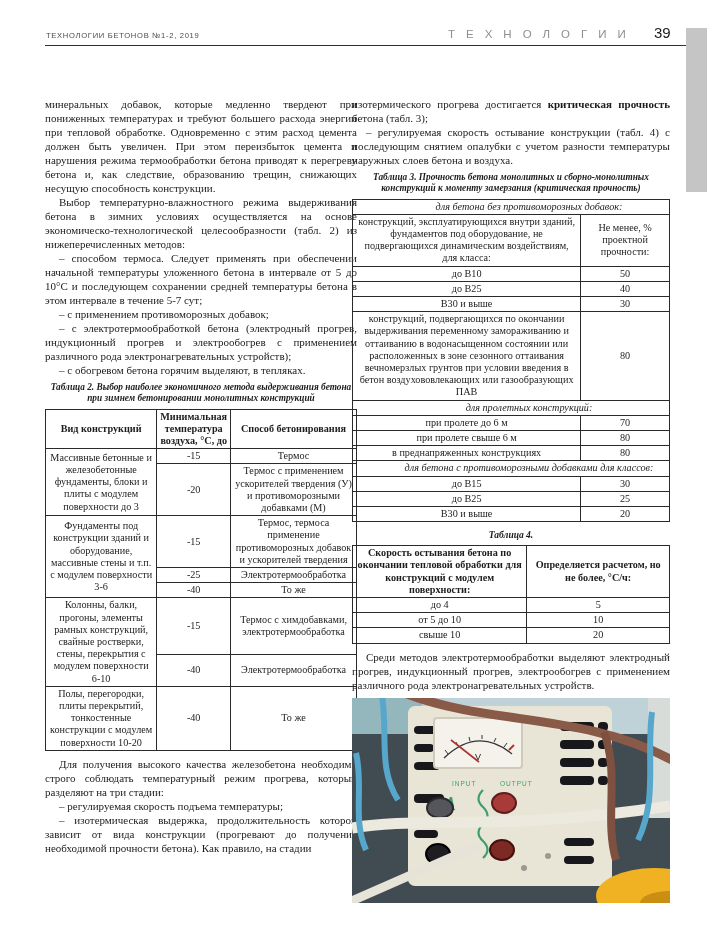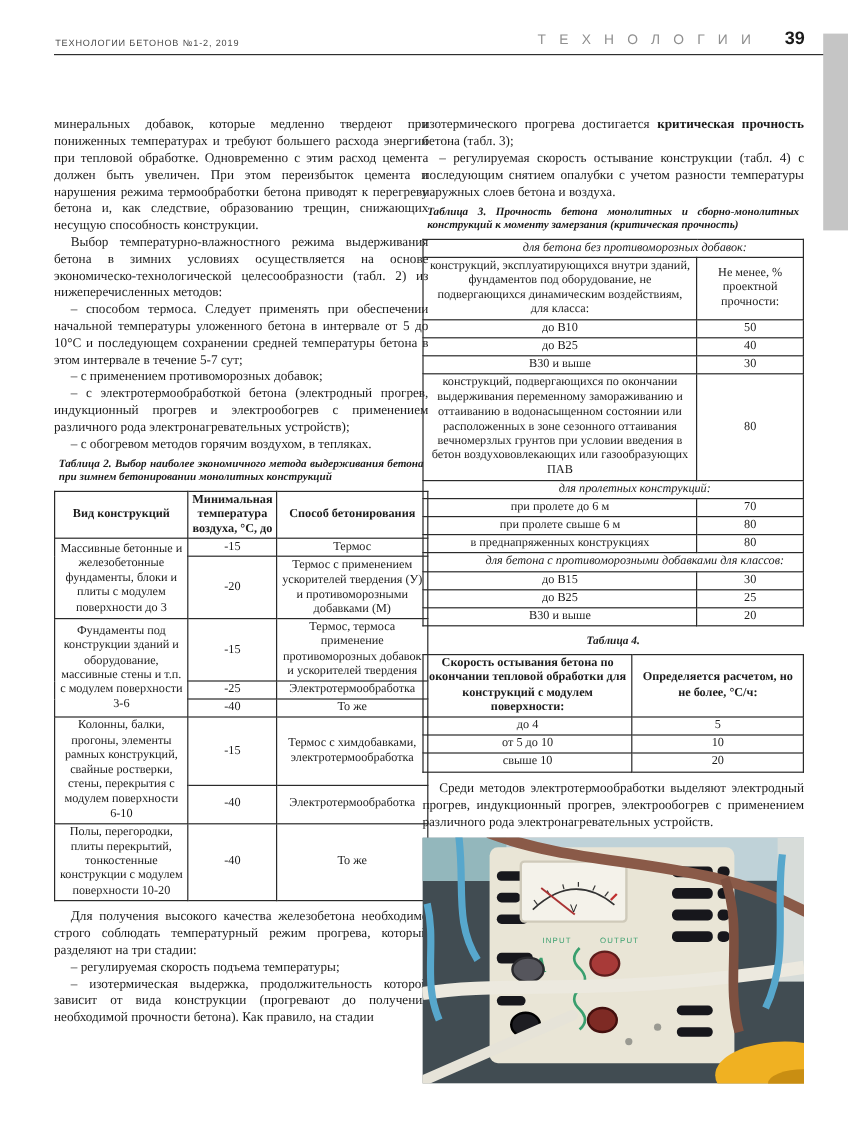--- a/index.html
+++ b/index.html
@@ -4,33 +4,33 @@
 <style>
   html,body{margin:0;padding:0;background:#ffffff;}
   .page{position:relative;width:707px;height:947px;background:#ffffff;overflow:hidden;
         font-family:"Liberation Serif",serif;color:#1c1c1c;}
   
   .hdr-issue{position:absolute;left:46px;top:31px;font-family:"Liberation Sans",sans-serif;
              font-size:7.6px;letter-spacing:.7px;color:#4a4a4a;white-space:nowrap;}
   .hdr-section{position:absolute;left:448px;top:28px;font-family:"Liberation Sans",sans-serif;
                font-size:11.5px;letter-spacing:11px;color:#8f8f8f;white-space:nowrap;}
   .hdr-page{position:absolute;left:654px;top:24px;font-family:"Liberation Sans",sans-serif;
-            font-size:15px;font-weight:bold;color:#1a1a1a;}
+            font-size:15px;font-weight:normal;color:#1a1a1a;}
   .hdr-rule{position:absolute;left:45px;top:45px;width:662px;border-top:1.6px solid #2e2e2e;}
   .edge-strip{position:absolute;left:686px;top:28px;width:21px;height:164px;background:#c5c5c5;}
   
   .col{position:absolute;top:97px;font-size:11px;line-height:14px;text-align:justify;}
   .col-left{left:45px;width:312px;}
   .col-right{left:352px;width:318px;}
   p{margin:0;}
   .indent{text-indent:14px;}
   .b{font-weight:bold;}
   
   .tbl-caption{font-size:9.3px;line-height:11.3px;font-weight:bold;font-style:italic;
-               margin:5px 4px 4px;}
+               text-align:center;margin:5px 4px 4px;}
   table{border-collapse:collapse;width:100%;font-size:10.2px;line-height:12.2px;
         text-align:center;margin-bottom:6px;}
   td,th{border:1px solid #2a2a2a;padding:1px 3px;vertical-align:middle;}
   th{font-weight:bold;}
   .sec{font-style:italic;padding-left:39px;}
   .t4-label{text-align:center;font-weight:bold;font-style:italic;font-size:9.5px;margin:4px 2px 3px;}
   .photo-wrap{margin-top:6px;}
   .photo-wrap svg{display:block;}
 </style>
 </head>
@@ -43,21 +43,21 @@
   <div class="hdr-page">39</div>
   <div class="hdr-rule"></div>
   <div class="edge-strip"></div>
 
   <div class="col col-left">
     <p>минеральных добавок, которые медленно твердеют при пониженных температурах и требуют большего расхода энергии при тепловой обработке. Одновременно с этим расход цемента должен быть увеличен. При этом переизбыток цемента и нарушения режима термообработки бетона приводят к перегреву бетона и, как следствие, образованию трещин, снижающих несущую способность конструкции.</p>
     <p class="indent">Выбор температурно-влажностного режима выдерживания бетона в зимних условиях осуществляется на основе экономическо-технологической целесообразности (табл. 2) из нижеперечисленных методов:</p>
     <p class="indent">– способом термоса. Следует применять при обеспечении начальной температуры уложенного бетона в интервале от 5 до 10°С и последующем сохранении средней температуры бетона в этом интервале в течение 5-7 сут;</p>
     <p class="indent">– с применением противоморозных добавок;</p>
     <p class="indent">– с электротермообработкой бетона (электродный прогрев, индукционный прогрев и электрообогрев с применением различного рода электронагревательных устройств);</p>
-    <p class="indent">– с обогревом методов горячим воздухом, в тепляках.</p>
+    <p class="indent">– с обогревом бетона горячим выделяют, в тепляках.</p>
 
     <div class="tbl-caption">Таблица 2. Выбор наиболее экономичного метода выдерживания бетона при зимнем бетонировании монолитных конструкций</div>
     <table>
       <thead>
         <tr>
           <th style="width:37%">Вид конструкций</th>
           <th style="width:22%">Минимальная температура воздуха, °С, до</th>
           <th style="width:41%">Способ бетонирования</th>
         </tr>
       </thead>

